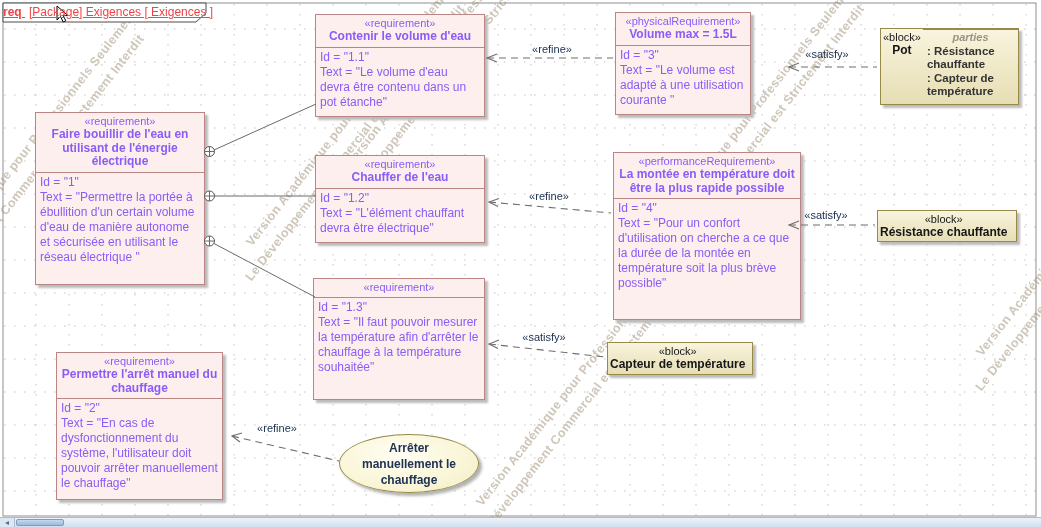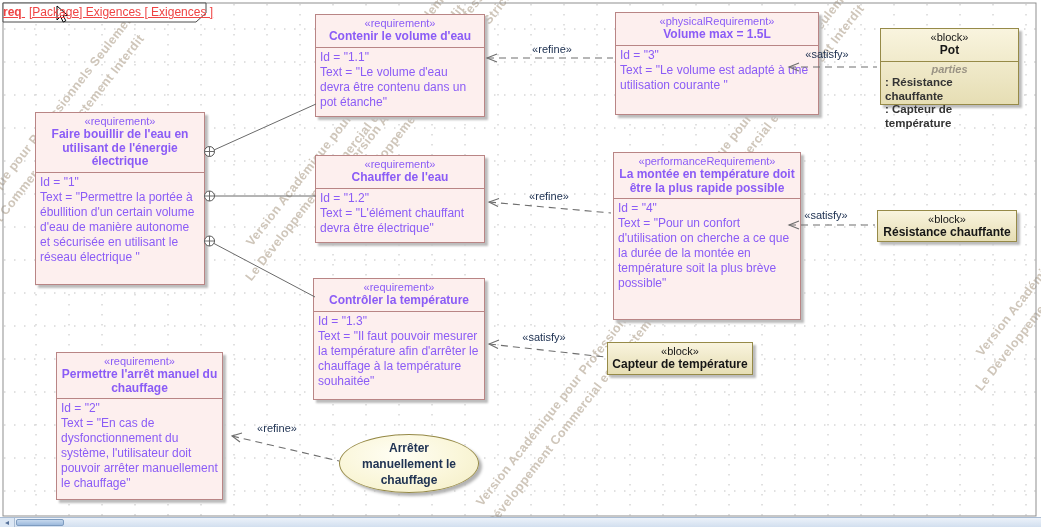--- a/index.html
+++ b/index.html
@@ -15,21 +15,21 @@
   .wm .l2{margin-left:-28px;}
   
   .node{position:absolute;box-sizing:border-box;z-index:3;}
   .req{background:#fdefee;border:1px solid #b98585;box-shadow:3px 3px 2px #bcbcbc;color:#8b5cf6;}
   .hd{padding:2px 2px 3px;text-align:center;}
   .req .hd{border-bottom:1px solid #b98585;}
   .stereo{display:block;font-size:11px;line-height:13px;}
   .nm{display:block;font-weight:bold;font-size:12px;line-height:13.5px;}
   .bd{padding:2px 4px;font-size:12px;line-height:15px;text-align:left;}
   .blk{background:linear-gradient(#f9f4de,#e6deb4);border:1px solid #968a48;
-       box-shadow:3px 3px 2px #bcbcbc;color:#161616;display:flex;flex-direction:column;justify-content:space-between;}
+       box-shadow:3px 3px 2px #bcbcbc;color:#161616;display:flex;flex-direction:row;justify-content:space-between;}
   .blk .nm{font-size:12px;}
   .parts{border-top:1px solid #968a48;font-size:11.5px;line-height:13.5px;padding:1px 4px 3px;color:#333;font-weight:bold;}
   .parts-label{text-align:center;font-style:italic;color:#9a9384;font-size:11px;}
   .ellipse{position:absolute;z-index:3;border-radius:50%;
            background:radial-gradient(ellipse at 42% 35%,#fffef4 0%,#faf6d9 55%,#f3edc4 100%);
            border:1.5px solid #968a48;box-shadow:3px 3px 3px #b2b2b2;
            display:flex;align-items:center;justify-content:center;text-align:center;
            font-weight:bold;font-size:12px;line-height:16px;color:#203353;padding:0 10px;box-sizing:border-box;}
   .frame-label{position:absolute;left:3px;top:5px;z-index:6;font-size:12px;color:#ef4444;white-space:nowrap;text-decoration:underline;}
   .frame-label .kw{font-weight:bold;}
@@ -151,29 +151,28 @@
     </div>
     <div class="bd">
       <div>Id = "1.2"</div>
       <div>Text = "L'élément chauffant devra être électrique"</div>
     </div>
   </div>
 
   <div class="node req" style="left:313px;top:278px;width:172px;height:122px;">
     <div class="hd">
       <span class="stereo">«requirement»</span>
-      <span class="nm">Contrôler la température</span>
     </div>
     <div class="bd">
       <div>Id = "1.3"</div>
       <div>Text = "Il faut pouvoir mesurer la température afin d'arrêter le chauffage à la température souhaitée"</div>
     </div>
   </div>
 
-  <div class="node req" style="left:615px;top:12px;width:204px;height:103px;">
+  <div class="node req" style="left:615px;top:12px;width:136px;height:103px;">
     <div class="hd">
       <span class="stereo">«physicalRequirement»</span>
       <span class="nm">Volume max = 1.5L</span>
     </div>
     <div class="bd">
       <div>Id = "3"</div>
       <div>Text = "Le volume est adapté à une utilisation courante "</div>
     </div>
   </div>
 

